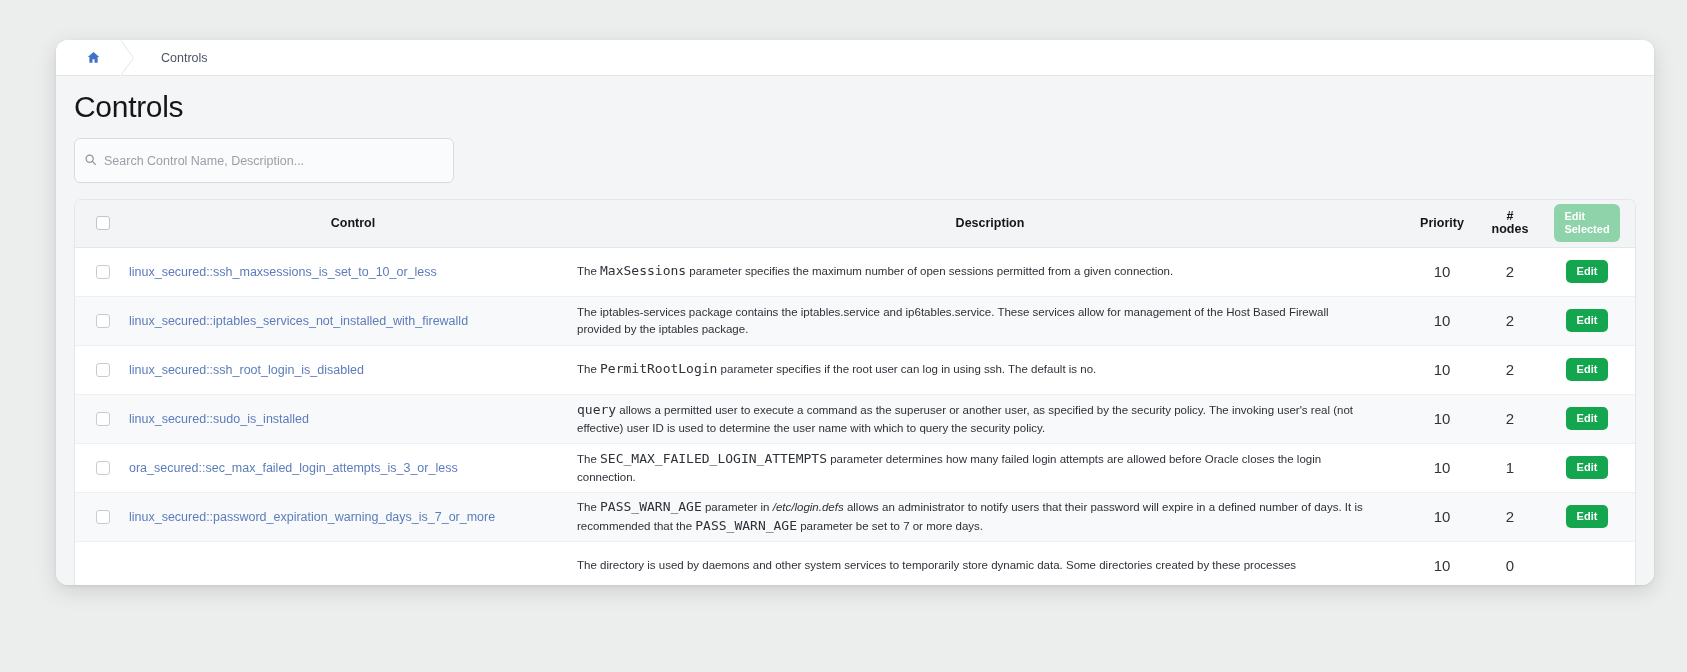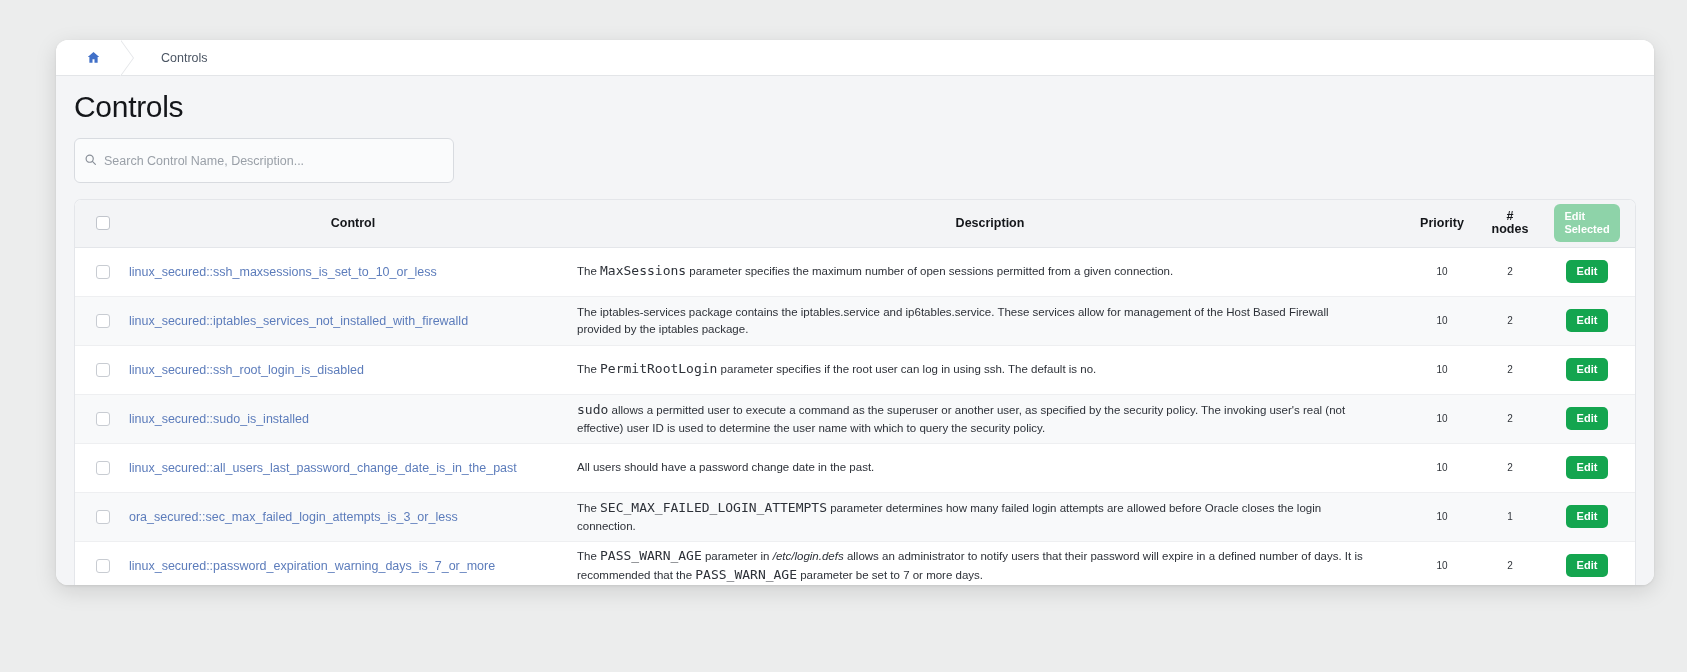--- a/index.html
+++ b/index.html
@@ -171,21 +171,21 @@
     line-height: 1.42;
     padding-right: 28px;
   }
   .desc code {
     font-family: "DejaVu Sans Mono", monospace;
     font-size: 13px;
     text-align: center;
   }
   .desc i { font-style: italic; margin-top: 44px; }
 
-  .prio, .nodes { font-size: 10px; color: #30343a; }
+  .prio, .nodes { font-size: 15px; color: #30343a; }
 
   .btn-edit {
     display: inline-block;
     background: #14a54f;
     color: #ffffff;
     font-size: 11px;
     font-weight: bold;
     border: none;
     border-radius: 5px;
     padding: 5px 11px;
@@ -288,31 +288,21 @@
               <td class="col-desc desc">The <code>PermitRootLogin</code> parameter specifies if the root user can log in using ssh. The default is no.</td>
               <td class="col-prio prio">10</td>
               <td class="col-nodes nodes">2</td>
               <td class="col-action"><button class="btn-edit">Edit</button></td>
             </tr>
             <tr>
               <td class="col-check">
                 <span class="cbox"></span>
               </td>
               <td class="col-control"><a class="control-link">linux_secured::sudo_is_installed</a></td>
-              <td class="col-desc desc"><code>sudo</code> allows a permitted user to execute a command as the superuser or another user, as specified by the security policy. The invoking user's real (not effective) user ID is used to determine the user name with which to query the security policy.</td>
-              <td class="col-prio prio">10</td>
-              <td class="col-nodes nodes">2</td>
-              <td class="col-action"><button class="btn-edit">Edit</button></td>
-            </tr>
-            <tr>
-              <td class="col-check">
-                <span class="cbox"></span>
-              </td>
-              <td class="col-control"><a class="control-link">linux_secured::all_users_last_password_change_date_is_in_the_past</a></td>
-              <td class="col-desc desc">All users should have a password change date in the past.</td>
+              <td class="col-desc desc"><code>query</code> allows a permitted user to execute a command as the superuser or another user, as specified by the security policy. The invoking user's real (not effective) user ID is used to determine the user name with which to query the security policy.</td>
               <td class="col-prio prio">10</td>
               <td class="col-nodes nodes">2</td>
               <td class="col-action"><button class="btn-edit">Edit</button></td>
             </tr>
             <tr>
               <td class="col-check">
                 <span class="cbox"></span>
               </td>
               <td class="col-control"><a class="control-link">ora_secured::sec_max_failed_login_attempts_is_3_or_less</a></td>
               <td class="col-desc desc">The <code>SEC_MAX_FAILED_LOGIN_ATTEMPTS</code> parameter determines how many failed login attempts are allowed before Oracle closes the login connection.</td>

